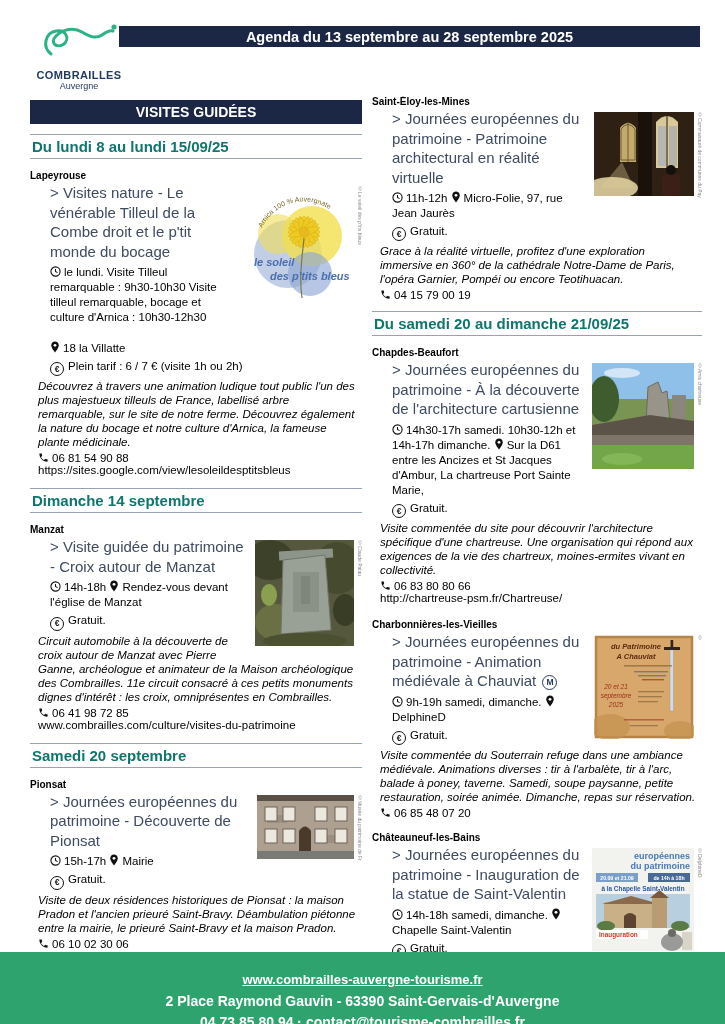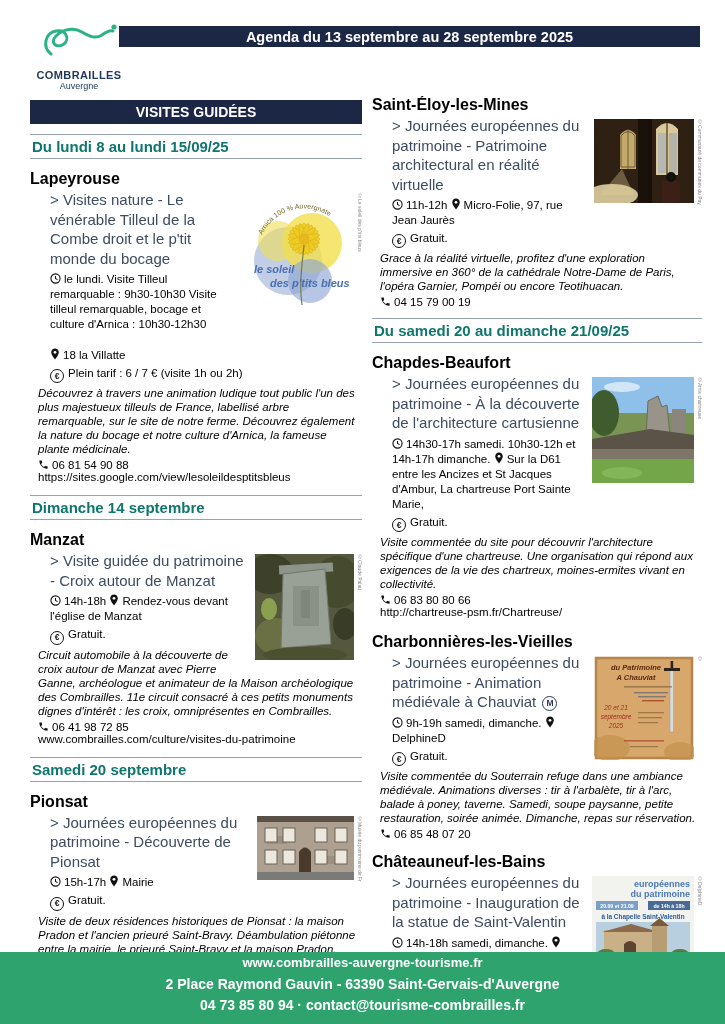--- a/index.html
+++ b/index.html
@@ -14,21 +14,21 @@
              font-size:14.5px;font-weight:bold;}
   
   .col{position:absolute;font-size:11.5px;}
   .col-left{left:30px;top:100px;width:332px;}
   .col-right{left:372px;top:96px;width:330px;}
   .banner{background:#1b2745;color:#fff;text-align:center;font-weight:bold;font-size:14px;
           padding:4px 12px;margin-bottom:4px;}
   .date-header{border-top:1px solid #97a3b4;border-bottom:1px solid #97a3b4;color:#0f766e;
                font-weight:bold;font-size:15px;padding:3px 2px;margin:10px 0 4px;}
   .event{margin-bottom:6px;overflow:hidden;}
-  .town{margin:7px 0 1px 0;font-size:16px;font-weight:bold;color:#000;}
+  .town{margin:7px 0 1px 0;font-size:10px;font-weight:bold;color:#000;}
   .ebody{overflow:visible;}
   .thumb{float:right;margin:3px 8px 5px 8px;position:relative;padding:0;}
   .credit{position:absolute;top:0;right:-9px;writing-mode:vertical-rl;font-size:5px;
           color:#8a8a8a;white-space:nowrap;max-height:100%;overflow:hidden;}
   .etitle{margin:2px 0 4px 20px;font-size:15px;font-weight:normal;color:#3e4b61;line-height:1.3;}
   .meta{margin:3px 0 3px 20px;line-height:1.3;}
   .meta .block{display:block;margin-top:16px;}
   .ic{display:inline-block;vertical-align:-1px;margin-right:3px;}
   .ic svg{display:block;}
   .euro{display:inline-flex;width:12px;height:12px;border:1.2px solid #111;border-radius:50%;
@@ -36,21 +36,21 @@
         vertical-align:-2px;margin-right:4px;}
   .mbadge{display:inline-flex;width:13px;height:13px;border:1.3px solid #2a3a5a;border-radius:50%;
           align-items:center;justify-content:center;font-size:8.5px;font-weight:bold;color:#2a3a5a;
           vertical-align:1px;margin-left:2px;}
   .desc{margin:3px 4px 2px 8px;font-style:italic;line-height:1.22;}
   .contact{margin:3px 0 0 8px;}
   .url{margin:0 0 2px 8px;}
   
   .footer{position:absolute;left:0;top:952px;width:725px;height:72px;background:#2ea36d;
           color:#fff;text-align:center;font-weight:bold;}
-  .footer .l1{font-size:13px;padding-top:3px;}
+  .footer .l1{font-size:13px;padding-top:20px;text-decoration:underline;}
   .footer .l2{font-size:14px;padding-top:6px;}
   .footer .l3{font-size:14px;padding-top:5px;}
 </style>
 </head>
 <body>
 
 <div class="page">
 
   <div class="logo">
     <span>

